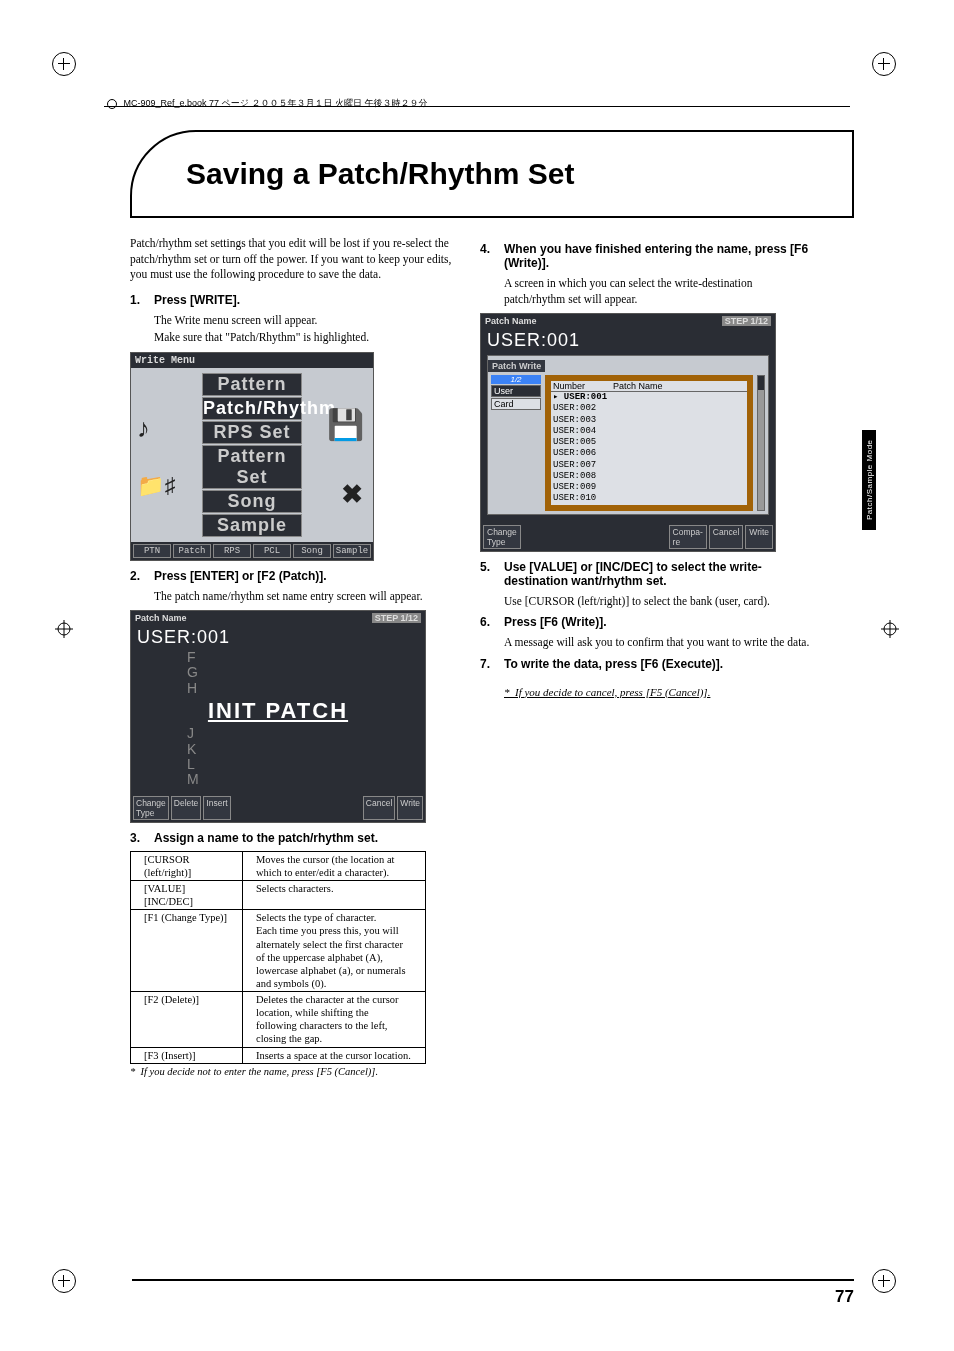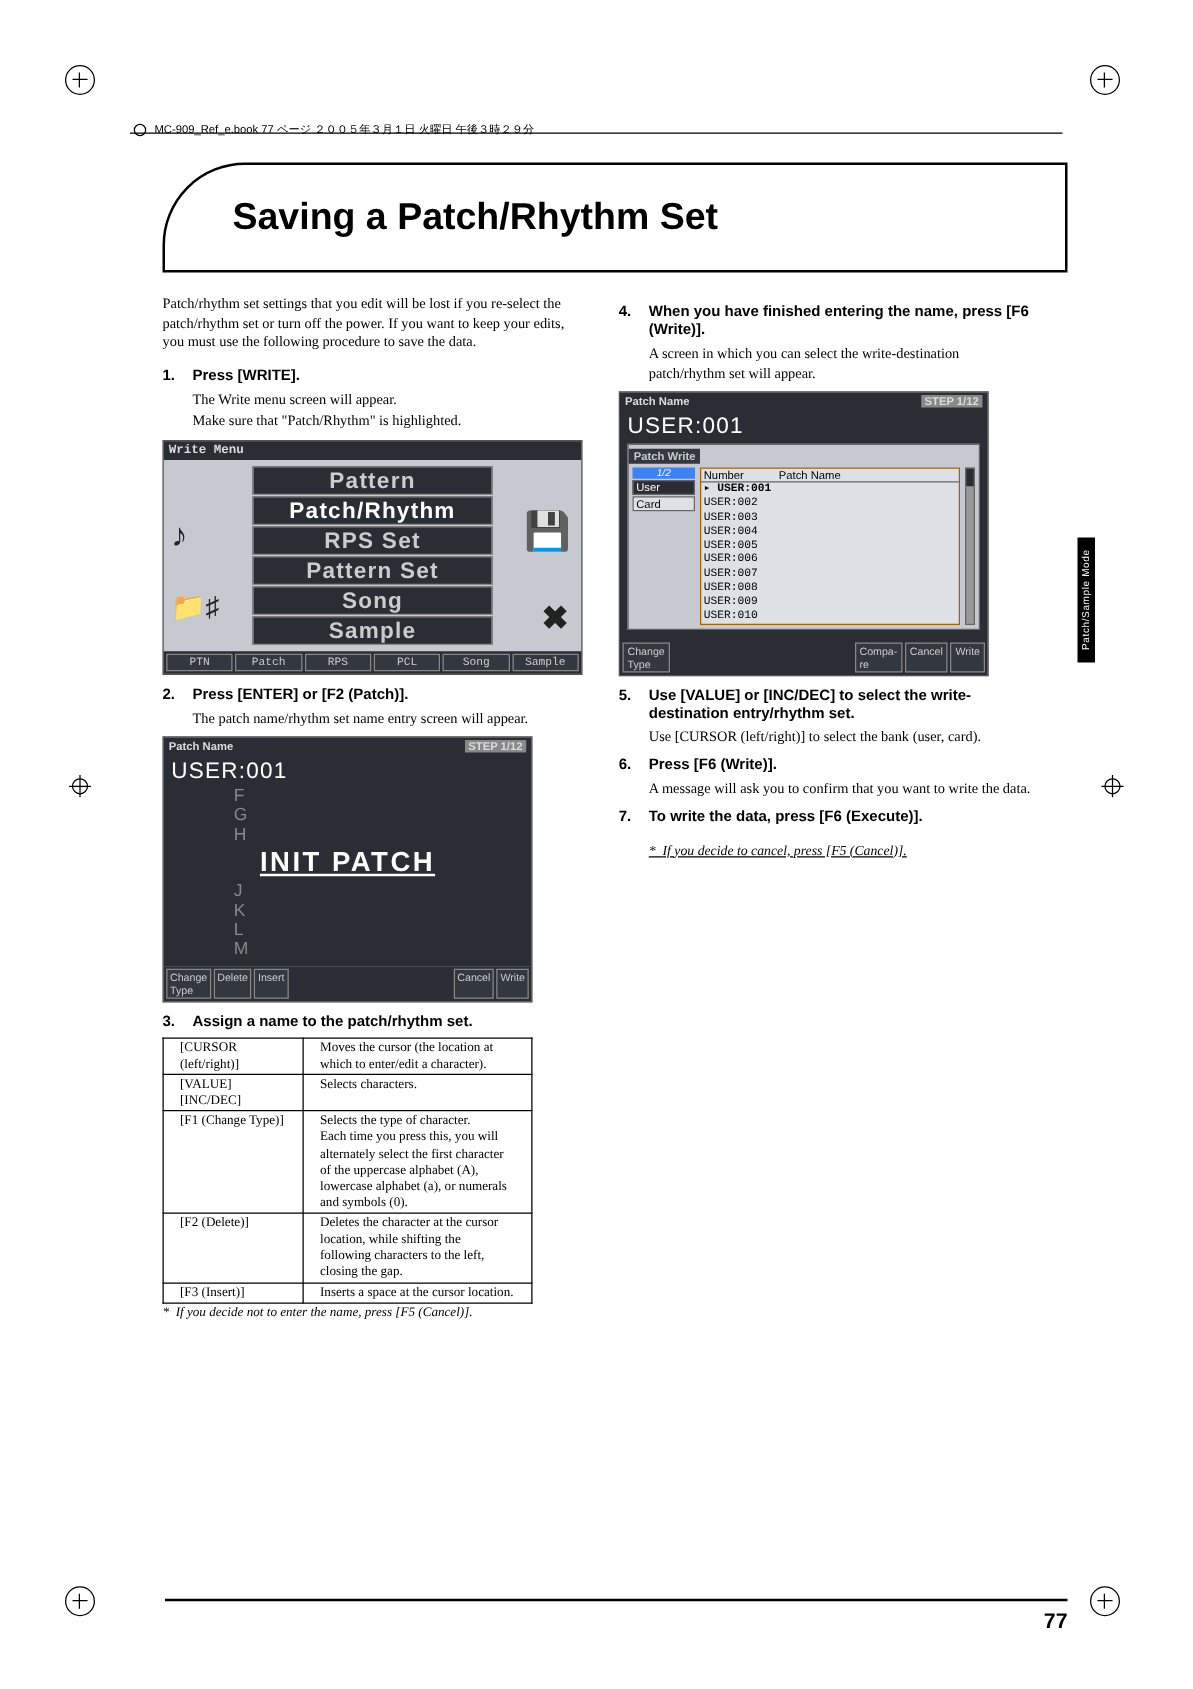--- a/index.html
+++ b/index.html
@@ -66,38 +66,38 @@
     margin-bottom: 18px;
   }
   .title-box h1 {
     font-family: Arial, Helvetica, sans-serif;
     font-weight: 900;
     font-size: 30px;
   }
 
   .columns {
     display: flex;
-    gap: 33px;
+    gap: 18px;
   }
   .col { flex: 1; min-width: 0; }
   .col-left { max-width: 332px; }
   .col-right { max-width: 332px; }
 
   .intro { line-height: 1.35; margin-bottom: 10px; }
 
   .step { margin: 6px 0 6px 0; display:flex; gap:10px; font-family: Arial, sans-serif; }
   .step .num { font-weight: bold; font-size: 12px; min-width:14px; }
   .step .label { font-weight: bold; font-size: 12px; }
   .sub { font-family: Georgia, serif; font-size: 11.5px; margin-left: 24px; line-height: 1.35; margin-top:2px; margin-bottom:2px; }
   .note-ital { font-style: italic; margin-left: 24px; font-size: 11px; margin-top:15px;text-decoration:underline; }
 
   .lcd {
     background: #c6cad0;
     border: 1px solid #555;
-    width: 336px;
+    width: 244px;
     font-family: 'Courier New', monospace;
     font-size: 10px;
     color: #222;
     margin: 6px 0 8px 0;
   }
   .lcd-hdr {
     background: #2a2d34;
     color: #ddd;
     font-weight: bold;
     padding: 2px 4px;
@@ -222,21 +222,21 @@
   }
   .lcd3-panel-title {
     background:#333740; color:#ccc; font-size:9px; font-weight:bold;
     padding:1px 4px; display:inline-block; margin:-3px 0 3px -3px;
   }
   .lcd3-inner { display:flex; gap:4px; }
   .lcd3-bank { width:50px; font-size:9px; }
   .lcd3-bank-hdr { background:#3b82f6; color:#fff; text-align:center; padding:0 2px; font-size:8px;font-style:italic; }
   .lcd3-bank-item { border:1px solid #666; background:#dde0e5; padding:0 2px; margin:1px 0; font-size:9px; }
   .lcd3-bank-item.sel { background:#2a2d34; color:#fff; }
-  .lcd3-list { flex:1; border:1px solid #a16207; background:#dde0e5; font-size:9px; font-family:'Courier New',monospace; }
+  .lcd3-list { flex:1; border:6px solid #a16207; background:#dde0e5; font-size:9px; font-family:'Courier New',monospace; }
   .lcd3-list-hdr { display:flex; font-size:9px; font-family:Arial,sans-serif; padding:0 2px; border-bottom:1px solid #666; }
   .lcd3-list-row { padding:0 2px; line-height:1.25; }
   .lcd3-list-row.sel::before { content:'▸ '; }
   .lcd3-list-row.sel { font-weight:bold; }
   .lcd3-scrollbar { width:8px; background:#999; border:1px solid #666; position:relative; }
   .lcd3-scrollthumb { position:absolute; top:0; left:0; right:0; height:14px; background:#2a2d34; }
   .lcd3-fkeys { display:flex; gap:2px; padding:2px; background:#2a2d34; justify-content:space-between; }
   .lcd3-fkey { border:1px solid #888; color:#ccc; font-size:8.5px; padding:1px 3px; background:#333740; }
   .lcd3-fkey-left { margin-right:auto; }
 
@@ -473,21 +473,21 @@
 Type</div>
           <div class="lcd3-fkey" style="white-space:pre;">Compa-
 re</div>
           <div class="lcd3-fkey">Cancel</div>
           <div class="lcd3-fkey">Write</div>
         </div>
       </div>
 
       <div class="step">
         <span class="num">5.</span>
-        <span class="label">Use [VALUE] or [INC/DEC] to select the write-destination entry/rhythm set.</span>
+        <span class="label">Use [VALUE] or [INC/DEC] to select the write-destination want/rhythm set.</span>
       </div>
       <p class="sub">Use [CURSOR (left/right)] to select the bank (user, card).</p>
 
       <div class="step">
         <span class="num">6.</span>
         <span class="label">Press [F6 (Write)].</span>
       </div>
       <p class="sub">A message will ask you to confirm that you want to write the data.</p>
 
       <div class="step">

